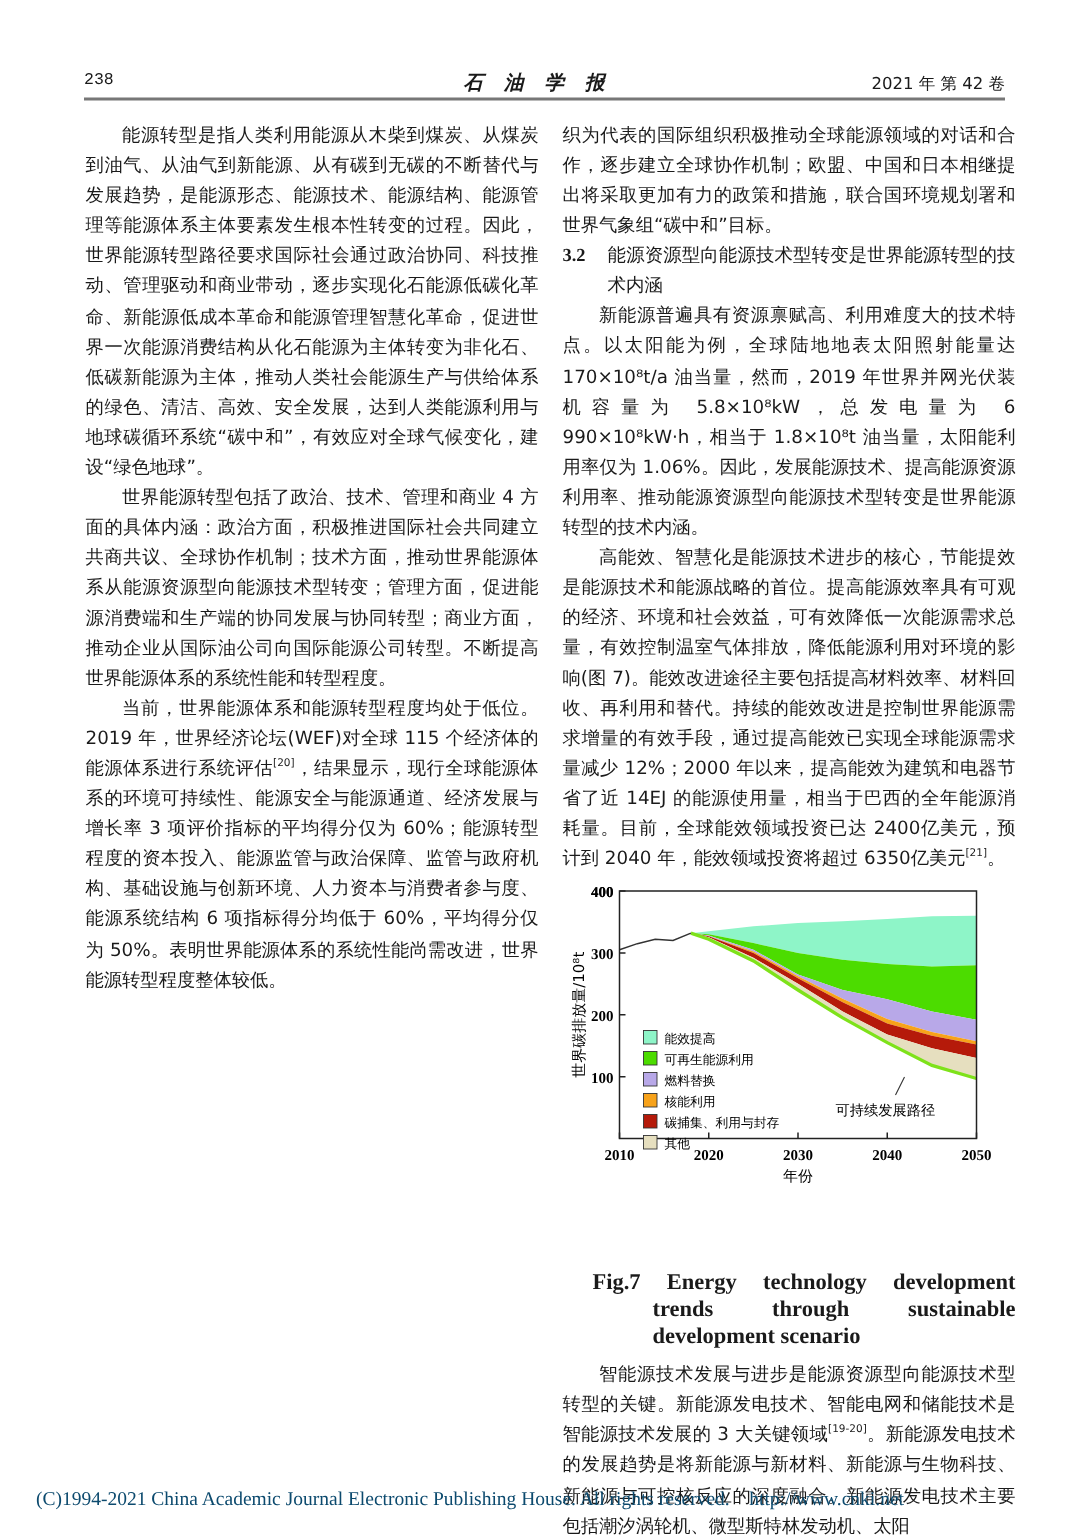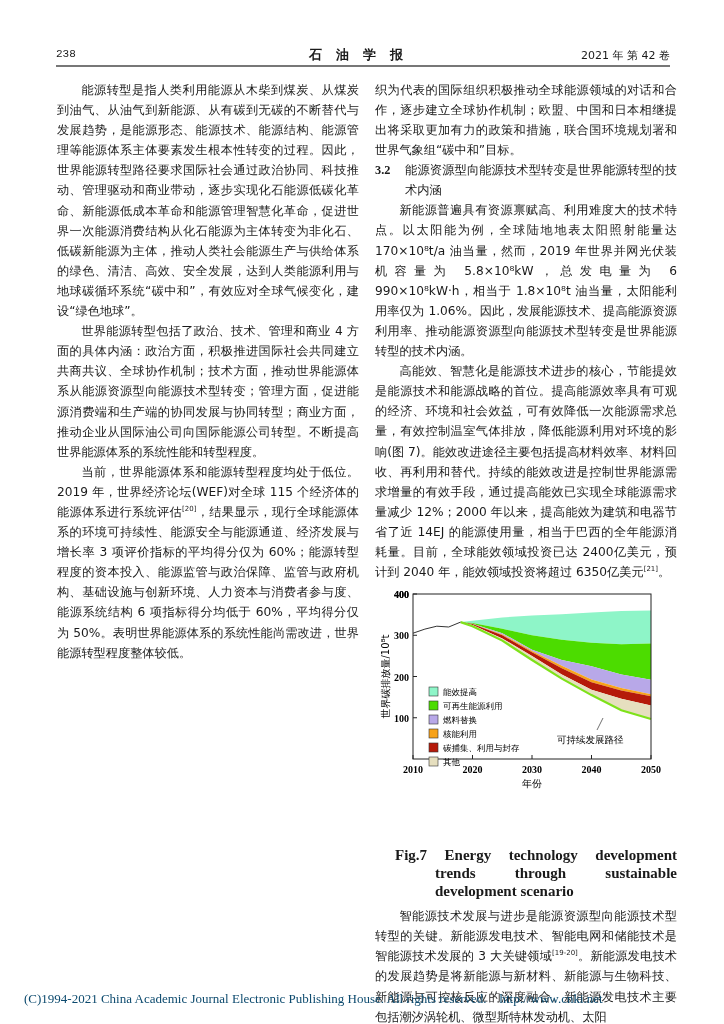--- a/index.html
+++ b/index.html
@@ -1,20 +1,20 @@
 <!DOCTYPE html>
 <html><head>
 <meta charset="utf-8">
 <style>
   html, body { margin: 0; padding: 0; background: #ffffff; }
   body { width: 724px; height: 1024px; position: relative; overflow: hidden;
          font-family: "DejaVu Sans", sans-serif; color: #1a1a1a; }
   .header { position: absolute; top: 44px; left: 56px; width: 614px; height: 22px; }
   .header .pno { position: absolute; left: 0; top: 4px; font-family: Liberation Mono, monospace; font-size: 11px; }
-  .header .jtitle { position: absolute; left: 0; width: 100%; top: 2px; text-align: center; font-size: 13px; letter-spacing: 14px; font-weight: bold; }
+  .header .jtitle { position: absolute; left: 0; width: 100%; top: 2px; text-align: center; font-size: 13px; letter-spacing: 14px; font-weight: bold; font-style: italic; }
   .header .vol { position: absolute; right: 0; top: 4px; font-size: 11px; }
   .header .rule { position: absolute; left: 0; right: 0; top: 21px; height: 2px; background: #777; }
   .col { position: absolute; top: 80px; width: 302px; font-size: 12.2px; line-height: 20.1px; text-align: justify; }
   .col.left { left: 57px; }
   .col.right { left: 375px; }
   p { margin: 0; text-indent: 2em; }
   p.noindent { text-indent: 0; }
   h2 { margin: 8px 0 9px 0; font-size: 17px; font-weight: normal; line-height: 26px; }
   h2 .num { font-family: "Liberation Serif", serif; margin-right: 28px; }
   h3 { margin: 0; font-size: 12.3px; font-weight: normal; line-height: 20px; padding-left: 30px; text-indent: -30px; }

